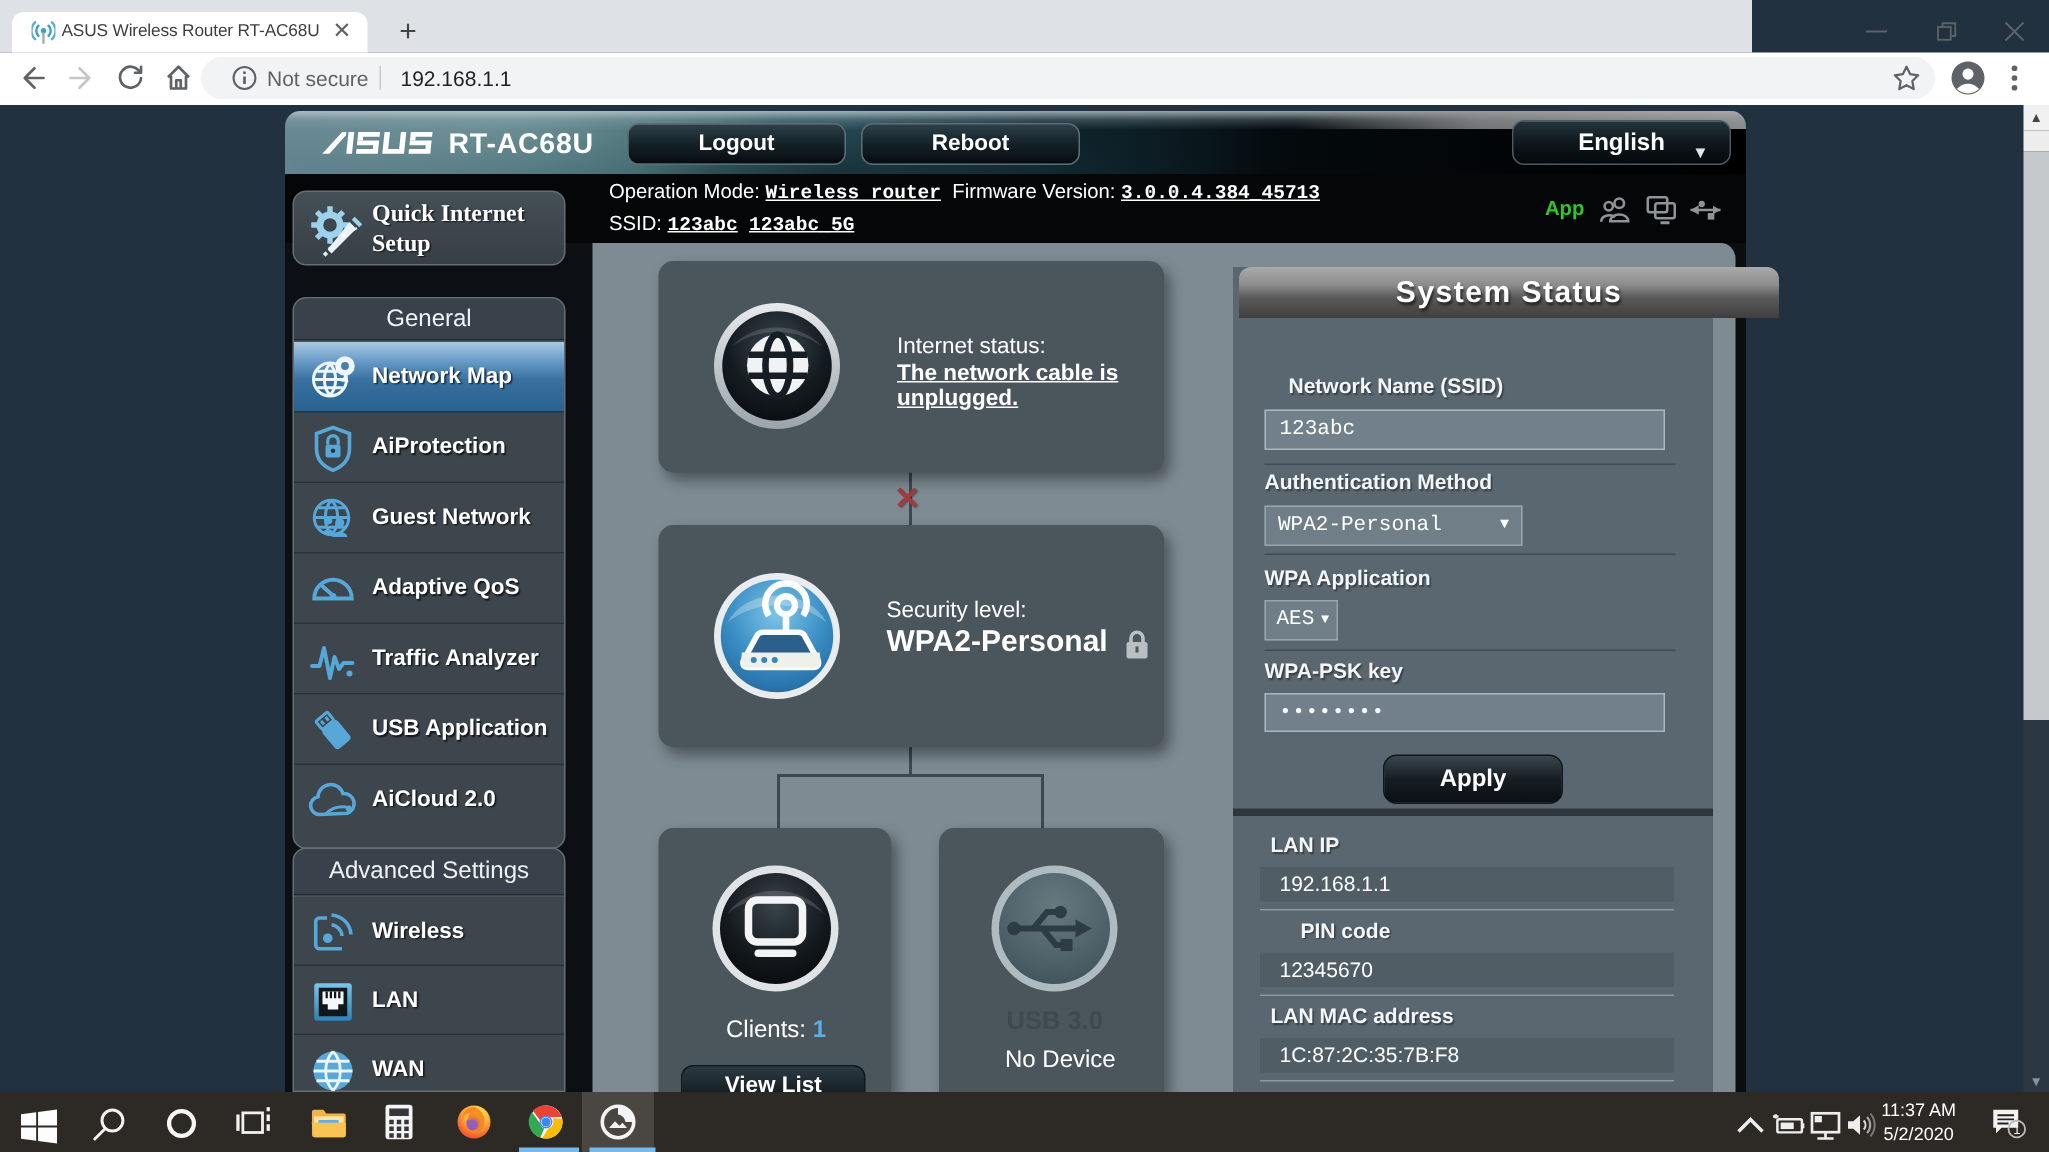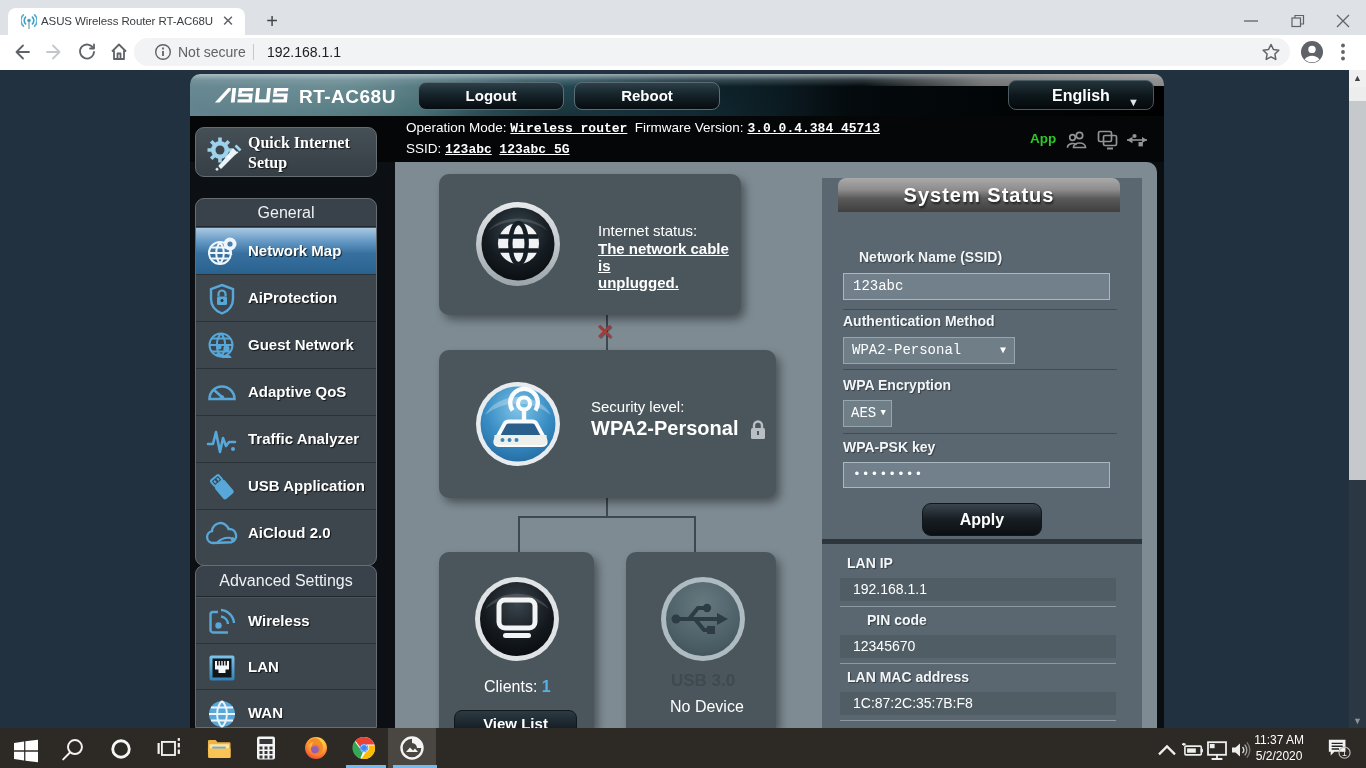--- a/index.html
+++ b/index.html
@@ -1,20 +1,20 @@
 <!DOCTYPE html>
 <html><head>
 <meta charset="utf-8">
 <style>
 * { margin:0; padding:0; box-sizing:border-box; }
 html,body { width:1366px; height:768px; overflow:hidden; font-family:"Liberation Sans", sans-serif; }
 #stage { position:relative; width:1366px; height:768px; background:#213140; }
 
 
-#tabstrip { position:absolute; left:0; top:0; width:1366px; height:35px; background:#dee1e6; }
+#tabstrip { position:absolute; left:0; top:0; width:1168px; height:35px; background:#dee1e6; }
 #tab { position:absolute; left:8px; top:8px; width:237px; height:27px; background:#fff; border-radius:8px 8px 0 0; }
 #tabtitle { position:absolute; left:33px; top:7px; font-size:11.5px; color:#3c4043; white-space:nowrap; letter-spacing:-0.1px; }
 #tabx { position:absolute; left:212px; top:5px; width:16px; height:16px; color:#5f6368; font-size:15px; line-height:16px; text-align:center; }
 #newtab { position:absolute; left:260px; top:9px; width:24px; height:24px; color:#444; font-size:20px; line-height:24px; text-align:center; font-weight:400;}
 .winbtn { position:absolute; top:0; width:46px; height:30px; color:#5f6368; text-align:center; }
 #toolbar { position:absolute; left:0; top:35px; width:1366px; height:35px; background:#fff; }
 #omnibox { position:absolute; left:134px; top:3px; width:1156px; height:28px; background:#f1f3f4; border-radius:14px; }
 .tbico { position:absolute; top:4px; }
 #omnitext { position:absolute; left:178px; top:9px; font-size:14px; color:#5f6368; }
 #omniurl { position:absolute; left:267px; top:9px; font-size:14px; color:#202124; }
@@ -350,21 +350,21 @@
 
       <div id="content">
 
         <div class="line" style="left:211px;top:153px;width:2px;height:36px;"></div>
         <div class="line" style="left:211px;top:336px;width:2px;height:20px;"></div>
         <div class="line" style="left:123px;top:354px;width:178px;height:2px;"></div>
         <div class="line" style="left:123px;top:354px;width:2px;height:36px;"></div>
         <div class="line" style="left:299px;top:354px;width:2px;height:36px;"></div>
         <div style="position:absolute;left:201px;top:158px;color:#a03c3c;font-size:21px;font-weight:bold;text-shadow:1px 1px 1px rgba(0,0,0,.35);">✕</div>
 
-        <div class="card" style="left:44px;top:12px;width:302px;height:141px;">
+        <div class="card" style="left:44px;top:12px;width:337px;height:141px;">
           <svg style="position:absolute;left:36px;top:27px;" width="86" height="86" viewBox="0 0 86 86">
             <defs>
               <linearGradient id="ring1" x1="0" y1="0" x2="0" y2="1">
                   <stop offset="0" stop-color="#e8eaec"></stop>
                   <stop offset="1" stop-color="#9aa4aa"></stop>
                 </linearGradient>
               <radialGradient id="glob1" cx=".5" cy=".32" r=".8">
                   <stop offset="0" stop-color="#3a4750"></stop>
                   <stop offset=".55" stop-color="#151c21"></stop>
                   <stop offset="1" stop-color="#05080a"></stop>
@@ -457,32 +457,32 @@
                 <circle cx="47" cy="32" r="4.2"></circle>
                 <rect x="47" y="50" width="8" height="8"></rect>
                 <path d="M68 43 l-11 -6 v12 Z"></path>
               </g>
           </svg>
           <div style="position:absolute;left:45px;top:119px;color:#3e4950;font-size:17px;font-weight:bold;">USB 3.0</div>
           <div style="position:absolute;left:44px;top:146px;color:#fff;font-size:16px;">No Device</div>
         </div>
 
         <div id="panel" style="left:427px;top:16px;width:320px;height:550px;">
-          <div id="paneltitle" style="left:16px;top:0;width:282px;height:34px;line-height:34px;">System Status</div>
+          <div id="paneltitle" style="left:4px;top:0;width:360px;height:34px;line-height:34px;">System Status</div>
           <div class="ptab" style="left:9px;width:97px;background:#93a0a8;border-radius:6px 6px 0 0;top:37px;">2.4GHz</div>
           <div class="ptab" style="left:109px;width:96px;background:#76848d;border-radius:6px 6px 0 0;top:37px;">5GHz</div>
           <div class="ptab" style="left:208px;width:72px;background:#76848d;border-radius:6px 6px 0 0;top:37px;">Status</div>
           <div style="position:absolute;left:0;top:65px;width:320px;height:485px;background:#5a6770;"></div>
           <div class="plabel" style="left:21px;top:71px;padding-left:16px;">Network Name (SSID)</div>
           <div class="pinput" style="left:21px;top:95px;width:267px;height:27px;line-height:25px;padding-left:9px;">123abc</div>
           <div class="pdiv" style="left:21px;top:131px;width:274px;background:rgba(40,48,54,.5);"></div>
           <div class="plabel" style="left:21px;top:135px;">Authentication Method</div>
           <div class="pselect" style="left:21px;top:159px;width:172px;height:27px;line-height:25px;padding-left:8px;">WPA2-Personal<span style="position:absolute;right:8px;font-size:10px;">▼</span></div>
           <div class="pdiv" style="left:21px;top:191px;width:274px;background:rgba(40,48,54,.5);"></div>
-          <div class="plabel" style="left:21px;top:199px;">WPA Encryption</div>
+          <div class="plabel" style="left:21px;top:199px;">WPA Application</div>
           <div class="pselect" style="left:21px;top:222px;width:49px;height:27px;line-height:25px;padding-left:7px;">AES<span style="position:absolute;right:5px;font-size:9px;">▼</span></div>
           <div class="pdiv" style="left:21px;top:255px;width:274px;background:rgba(40,48,54,.5);"></div>
           <div class="plabel" style="left:21px;top:261px;">WPA-PSK key</div>
           <div class="pinput" style="left:21px;top:284px;width:267px;height:26px;line-height:24px;padding-left:9px;letter-spacing:1px;font-size:13px;">••••••••</div>
           <div style="position:absolute;left:100px;top:325px;width:120px;height:33px;border-radius:9px;background:linear-gradient(180deg,#3a454c,#171e23 50%,#0a0f13);border:1px solid #10161a;color:#fff;font-weight:bold;font-size:16px;text-align:center;line-height:32px;">Apply</div>
           <div style="position:absolute;left:0;top:361px;width:320px;height:5px;background:#2d363c;"></div>
           <div class="plabel" style="left:25px;top:377px;">LAN IP</div>
           <div class="vbar" style="left:18px;top:400px;width:276px;height:23px;line-height:23px;padding-left:13px;">192.168.1.1</div>
           <div class="pdiv" style="left:18px;top:428px;width:276px;"></div>
           <div class="plabel" style="left:31px;top:434px;margin-left:14px;">PIN code</div>

